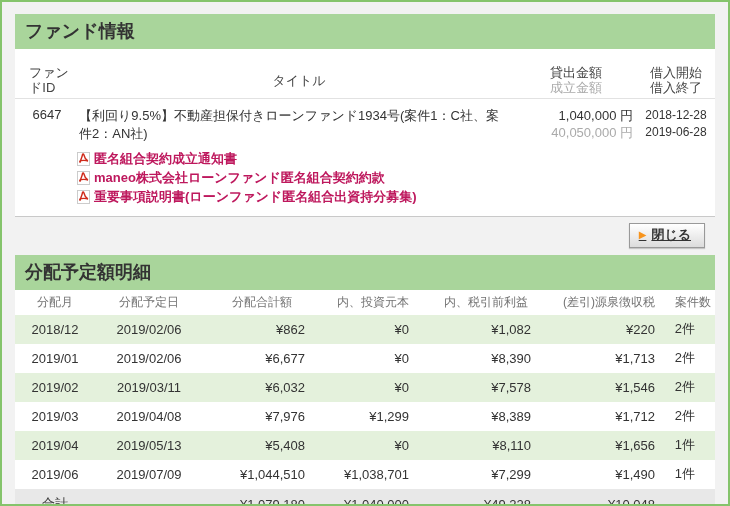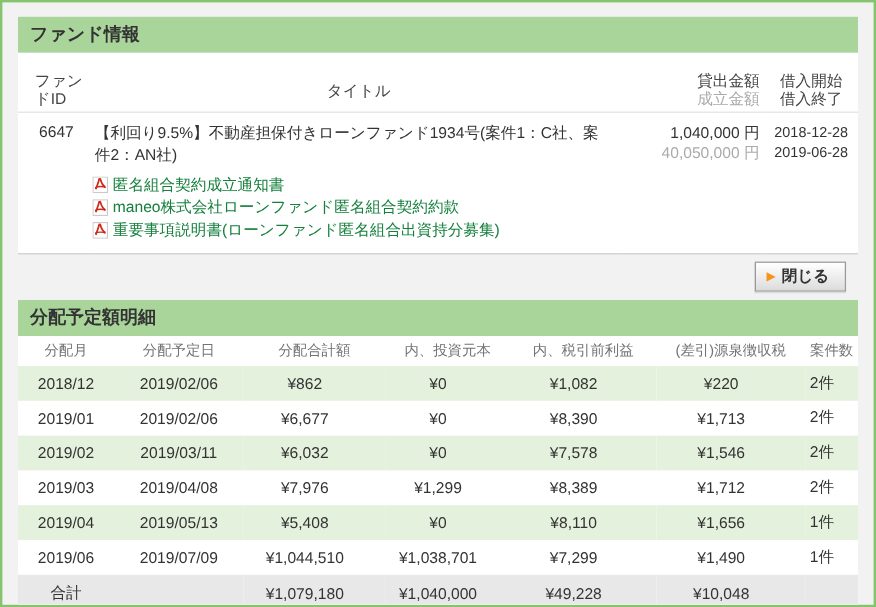--- a/index.html
+++ b/index.html
@@ -9,74 +9,75 @@
     border: 2px solid #85c46c;
     background: #f2f2f2;
     padding: 12px 13px;
     font-family: "Liberation Sans", "DejaVu Sans", sans-serif;
     color: #333;
     overflow: hidden;
   }
   .sec-header {
     background: #a9d59b;
     padding: 5px 10px 6px;
-    font-size: 15px;
+    font-size: 18px;
     font-weight: bold;
     color: #333;
   }
   
   table.fund {
     width: 100%; border-collapse: collapse;
     background: #fff; font-size: 13px;
     border-bottom: 1px solid #c9c9c9;
   }
   .fund thead th {
     font-weight: normal; color: #444; font-size: 13px;
     padding: 16px 0 3px; line-height: 15px;
     border-bottom: 1px solid #e2e2e2;
   }
   .fund th.h-id { text-align: left; padding-left: 14px; }
   .fund th.h-title { text-align: center; }
-  .fund th.h-amount { text-align: right; padding-right: 4px; }
+  .fund th.h-amount { padding-right: 4px; }
   .fund th.h-period { }
   .fund .gray { color: #aaa; }
   .fund td { padding: 8px 0 6px; vertical-align: top; }
   .fund td.c-id { text-align: center; }
   .fund td.c-title { line-height: 18px; padding-right: 10px; margin-left: 28px; }
   .fund td.c-amount { text-align: right; padding-right: 4px; line-height: 17px; white-space: nowrap; }
   .fund td.c-period { text-align: center; font-size: 12px; line-height: 17px; white-space: nowrap; }
   .fund td.c-docs { padding: 0 0 10px 62px; }
   .doc-line { display: flex; align-items: center; gap: 4px; line-height: 19px; }
-  .doc-link { color: #15803d; text-decoration: none; font-size: 13px; cursor: pointer; }
+  .doc-link { color: #be185d; text-decoration: none; font-size: 13px; cursor: pointer; font-weight: bold; }
   .pdf-icon { flex: 0 0 auto; display: inline-block; width: 13px; height: 14px; }
   
   .btn-row { text-align: right; padding: 6px 10px 5px 0; }
   .close-btn {
     display: inline-block;
     padding: 2px 13px 3px 9px;
     border: 1px solid #999;
     border-radius: 0;
     background: linear-gradient(#ffffff, #dcdcdc);
     box-shadow: 0 1px 1px rgba(0,0,0,.18);
     font-size: 13px; font-weight: bold; color: #333;
     cursor: pointer;
+    text-decoration: underline;
   }
   .close-btn .arrow { color: #f7941d; font-size: 10px; margin-right: 5px; vertical-align: 1px; }
   
   .dist-wrap { margin-top: 2px; }
   table.dist { width: 100%; border-collapse: collapse; font-size: 13px; background: #fff; }
   .dist col.w0 { width: 80px; } .dist col.w1 { width: 108px; }
   .dist col.w2 { width: 118px; } .dist col.w3 { width: 104px; }
   .dist col.w4 { width: 122px; } .dist col.w5 { width: 124px; }
   .dist thead th { font-weight: normal; font-size: 12px; color: #737373; padding: 4px 0; text-align: center; }
   .dist tbody td { padding: 5px 0 6px; }
   .dist tbody tr:nth-child(odd) { background: #e4f1dc; }
   .dist .c0 { text-align: center; }
   .dist .c1 { text-align: center; }
-  .dist .c2, .dist .c3, .dist .c4, .dist .c5 { text-align: center; padding-right: 16px; }
+  .dist .c2, .dist .c3, .dist .c4, .dist .c5 { text-align: right; padding-right: 16px; }
   .dist .c6 { text-align: right; padding-right: 20px; }
   .dist tfoot td { background: #e8e8e8; padding: 6px 0 7px; }
   .dist tfoot .c0 { text-align: center; }
 </style>
 </head>
 <body>
 
 <div class="page">
 
   <div class="sec-header">

